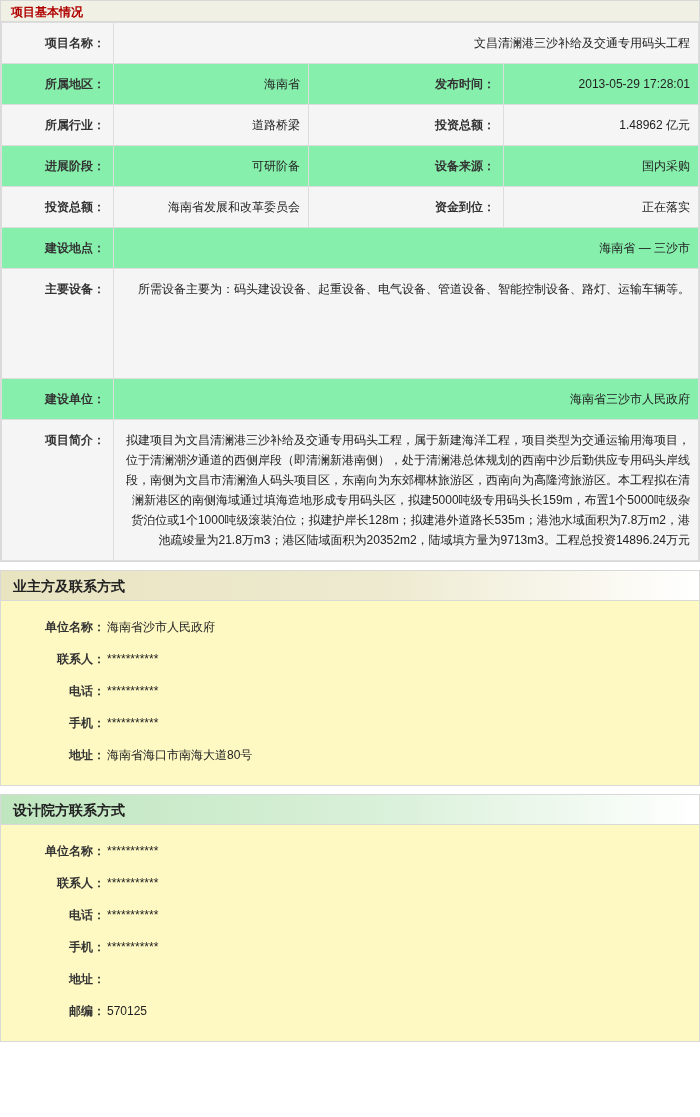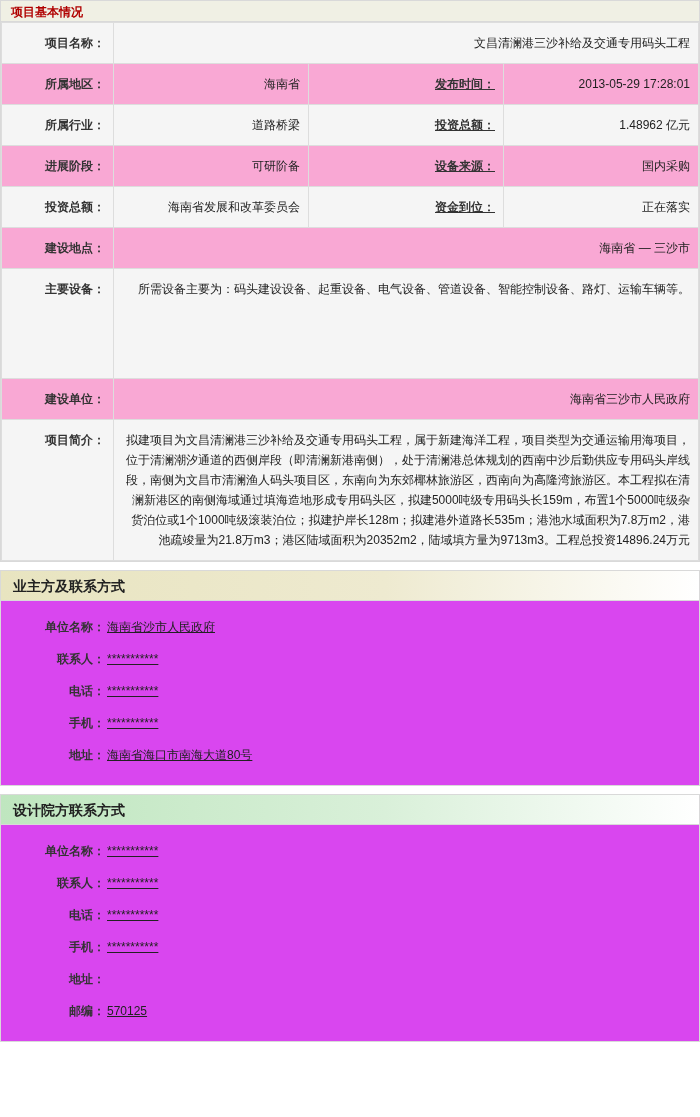--- a/index.html
+++ b/index.html
@@ -54,40 +54,39 @@
     font-weight: bold;
     background: #ffffff;
     white-space: nowrap;
   }
   td.lab2 {
     width: 112px;
     text-align: right;
     color: #333;
     font-weight: bold;
     white-space: nowrap;
-    text-decoration: underline;
   }
   td.val {
     color: #222;
   }
   tr.alt td { background: #f5f5f5; }
-  tr.white td { background: #f9a8d4; }
+  tr.white td { background: #86efac; }
 
   td.tall { height: 110px; }
   .intro {
     line-height: 26px;
     text-align: justify;
     text-justify: inter-ideograph;
   }
 
   
   .block {
     margin-top: 8px;
     border: 1px solid #d9d9d9;
-    background: #d946ef;
+    background: #fef9c3;
   }
   .block-head {
     height: 30px;
     line-height: 30px;
     font-size: 14px;
     font-weight: bold;
     padding-left: 12px;
     color: #222;
     border-bottom: 1px solid #d9d9d9;
   }
@@ -112,21 +111,20 @@
     color: #333;
     font-size: 12px;
     line-height: 20px;
     flex: 0 0 104px;
   }
   .row .v {
     padding-left: 2px;
     color: #222;
     font-size: 12px;
     line-height: 20px;
-    text-decoration: underline;
   }
   .masked { letter-spacing: 0px; }
 </style>
 </head>
 <body>
 
 <div class="page">
 
   <div class="sec1">
     <div class="sec1-head">项目基本情况</div>

